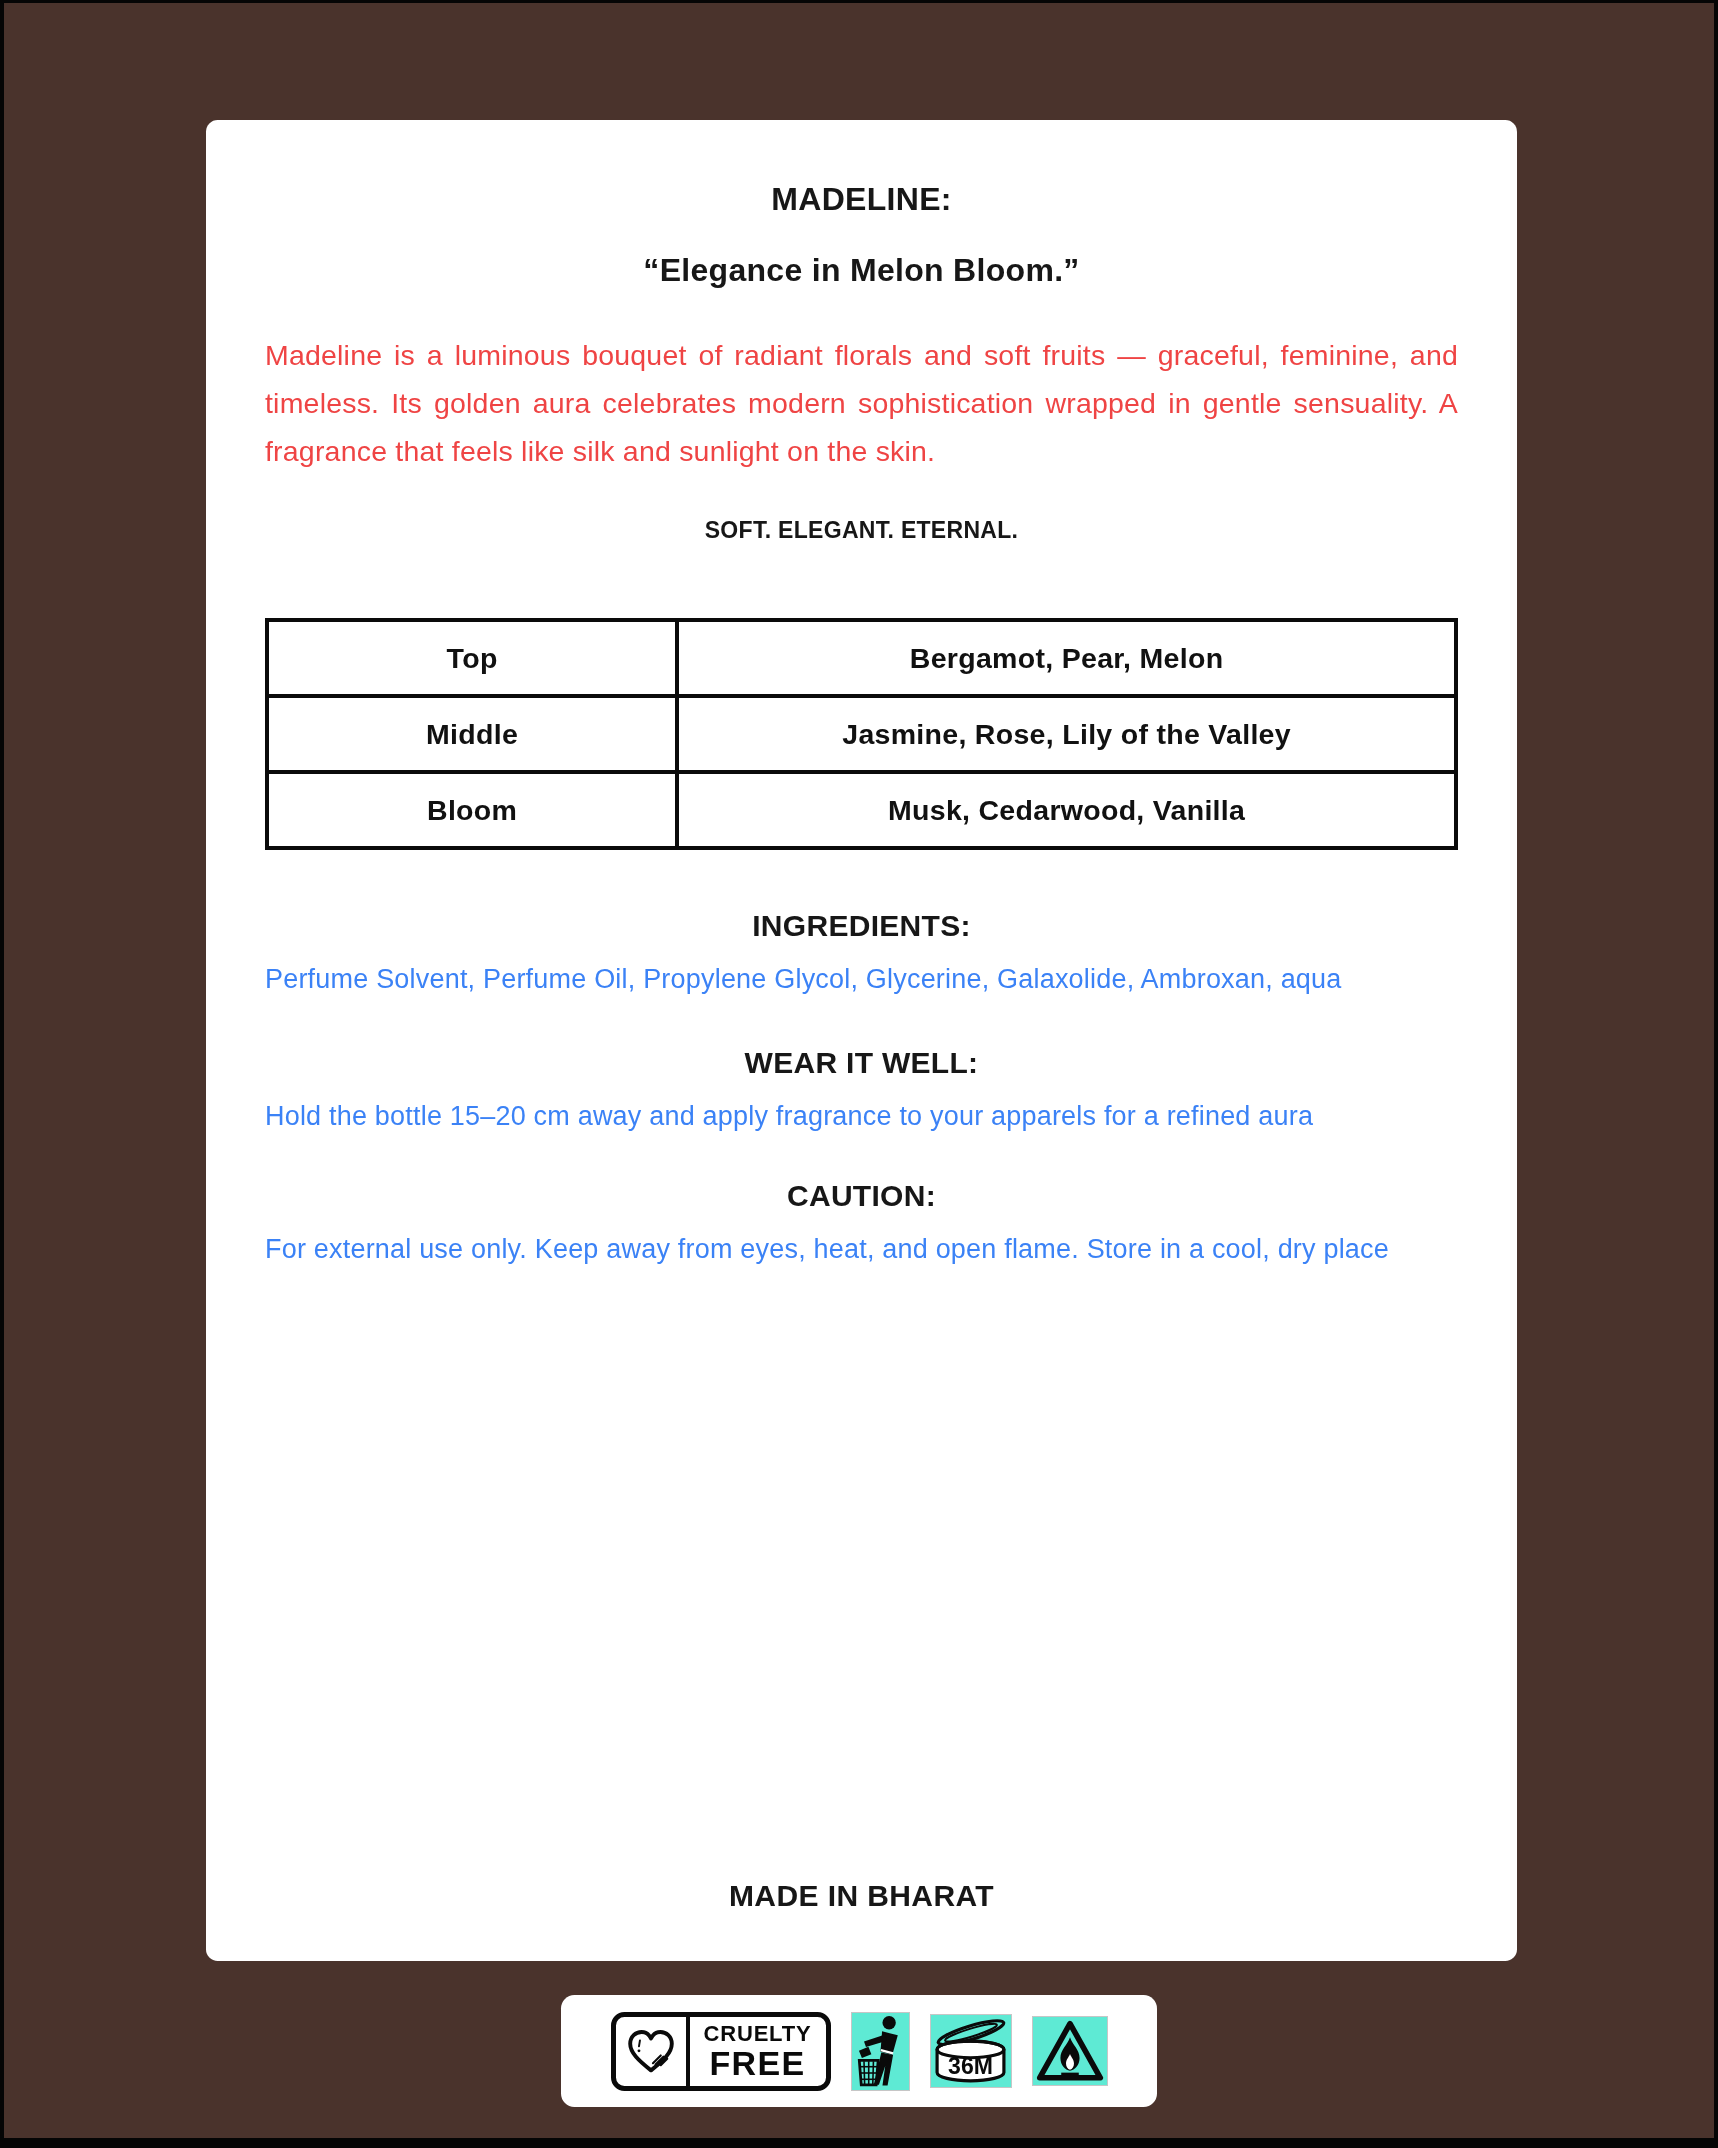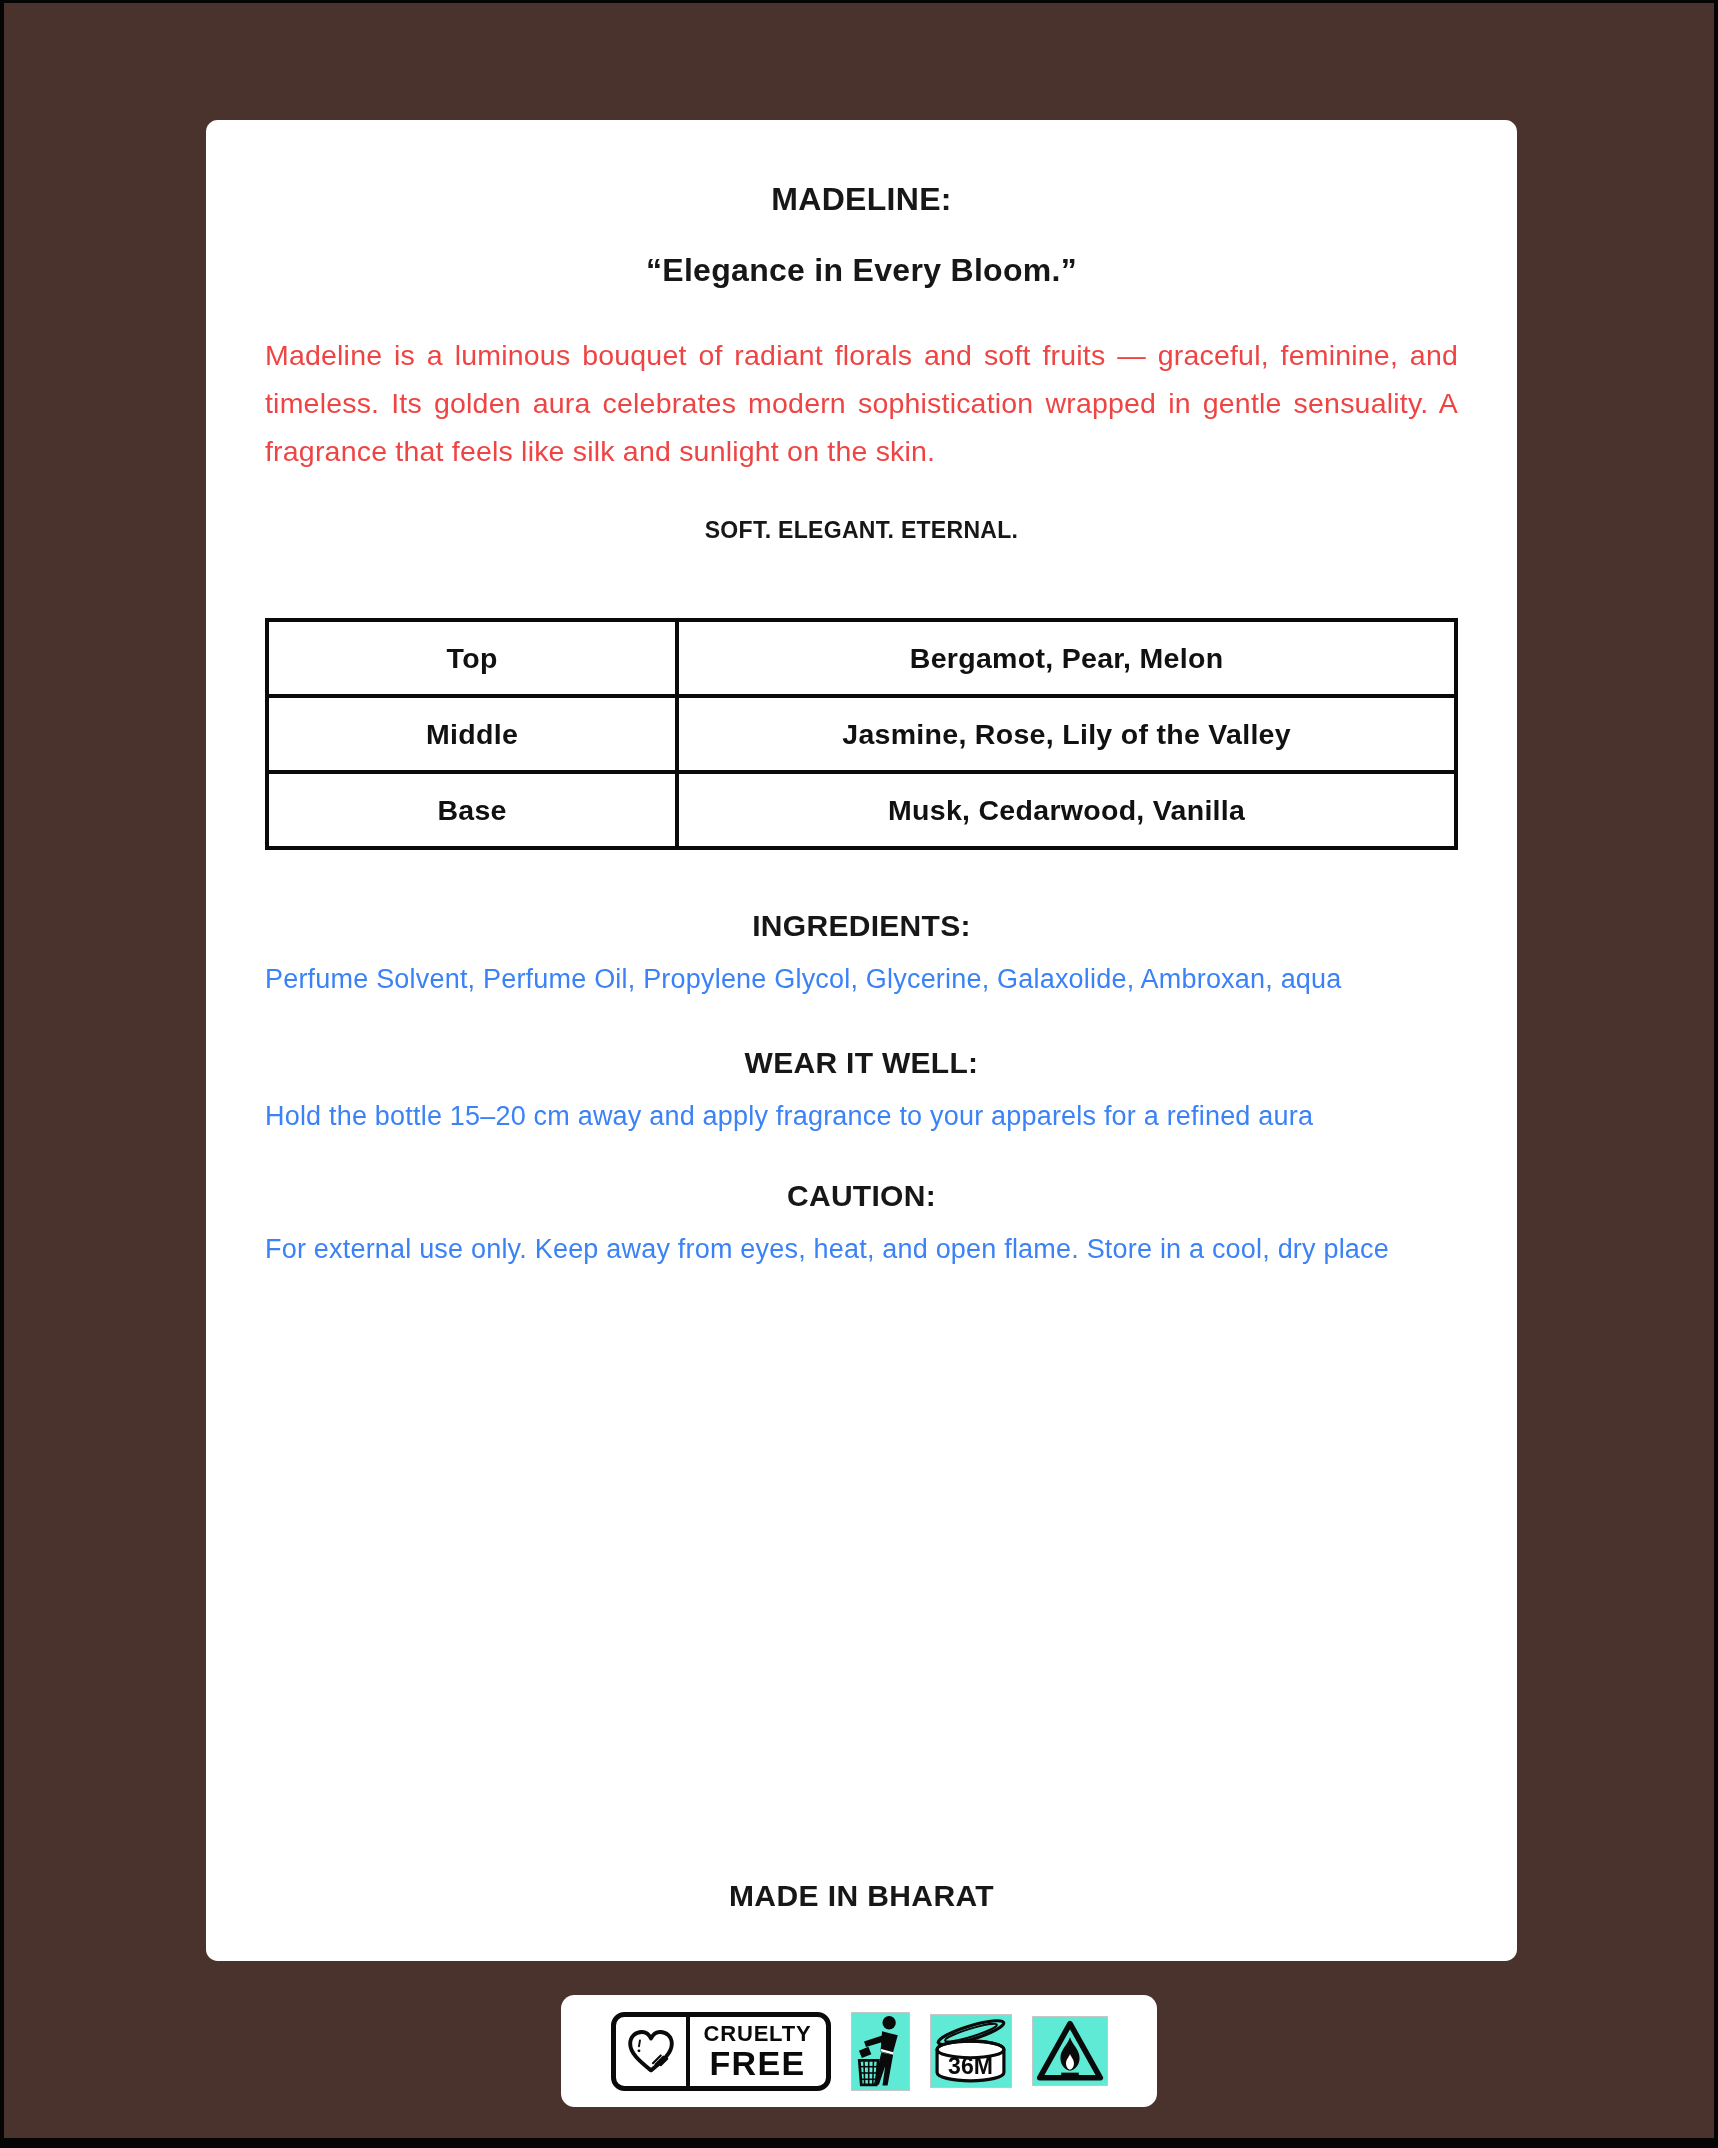--- a/index.html
+++ b/index.html
@@ -86,38 +86,38 @@
   .pao-box{width:82px;height:74px;}
   .flam-box{width:76px;height:70px;}
 </style>
 </head>
 <body>
 
 <div class="bg"></div>
 
 <article class="card">
   <h1 class="h title">MADELINE:</h1>
-  <p class="h tagline">“Elegance in Every Bloom.”</p>
+  <p class="h tagline">“Elegance in Melon Bloom.”</p>
 
   <p class="description">Madeline is a luminous bouquet of radiant florals and soft fruits — graceful, feminine, and timeless. Its golden aura celebrates modern sophistication wrapped in gentle sensuality. A fragrance that feels like silk and sunlight on the skin.</p>
 
   <h2 class="h motto">SOFT. ELEGANT. ETERNAL.</h2>
 
   <table class="notes-table">
     <tbody>
       <tr>
         <td class="c1">Top</td>
         <td>Bergamot, Pear, Melon</td>
       </tr>
       <tr>
         <td class="c1">Middle</td>
         <td>Jasmine, Rose, Lily of the Valley</td>
       </tr>
       <tr>
-        <td class="c1">Base</td>
+        <td class="c1">Bloom</td>
         <td>Musk, Cedarwood, Vanilla</td>
       </tr>
     </tbody>
   </table>
 
   <h2 class="h sec-h">INGREDIENTS:</h2>
   <p class="body-line">Perfume Solvent, Perfume Oil, Propylene Glycol, Glycerine, Galaxolide, Ambroxan, aqua</p>
 
   <h2 class="h sec-h tight1">WEAR IT WELL:</h2>
   <p class="body-line">Hold the bottle 15–20 cm away and apply fragrance to your apparels for a refined aura</p>

